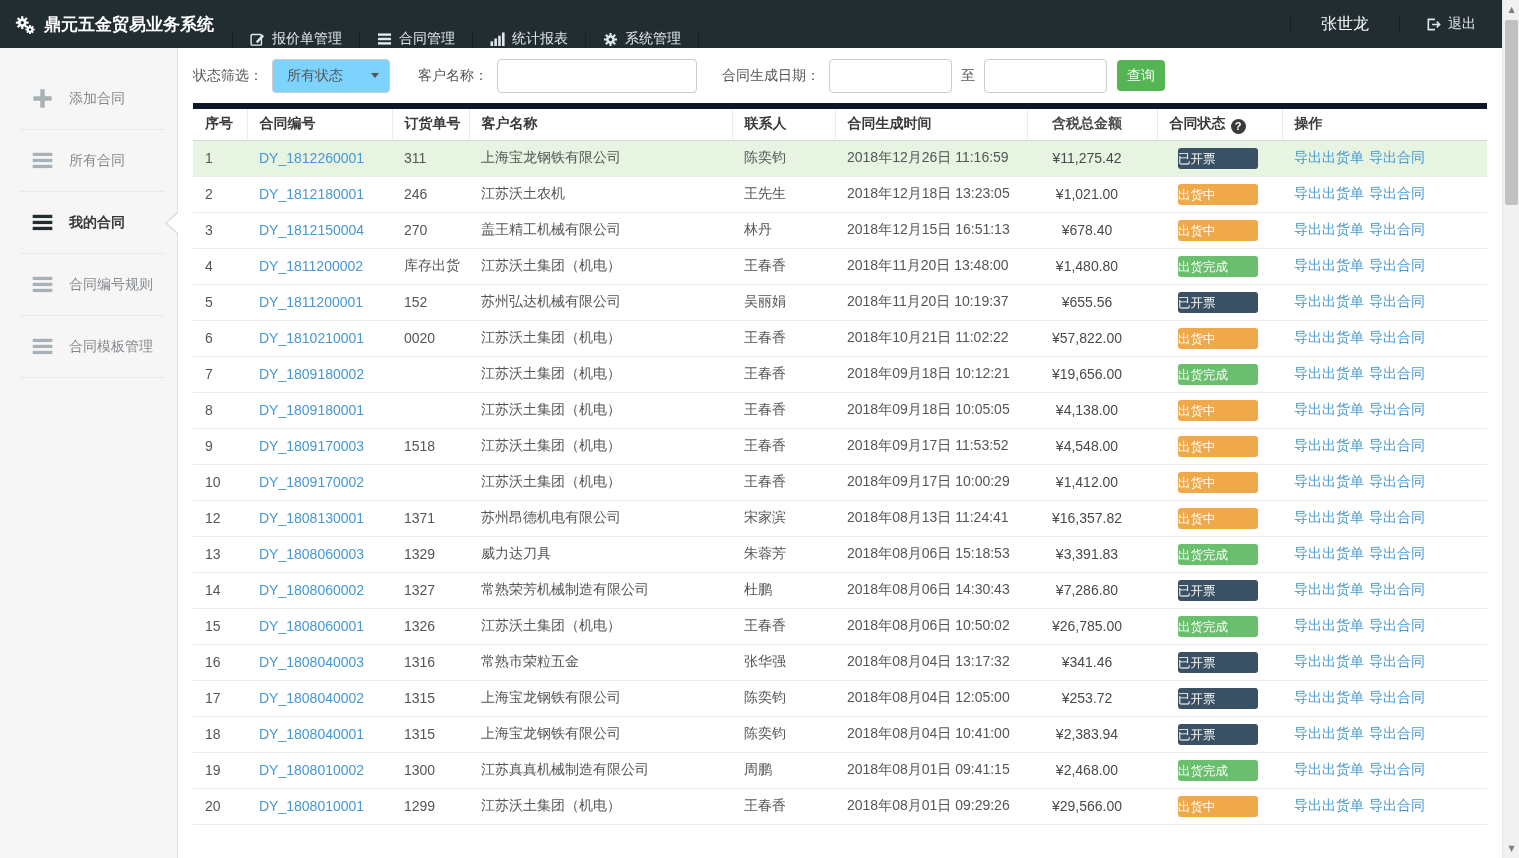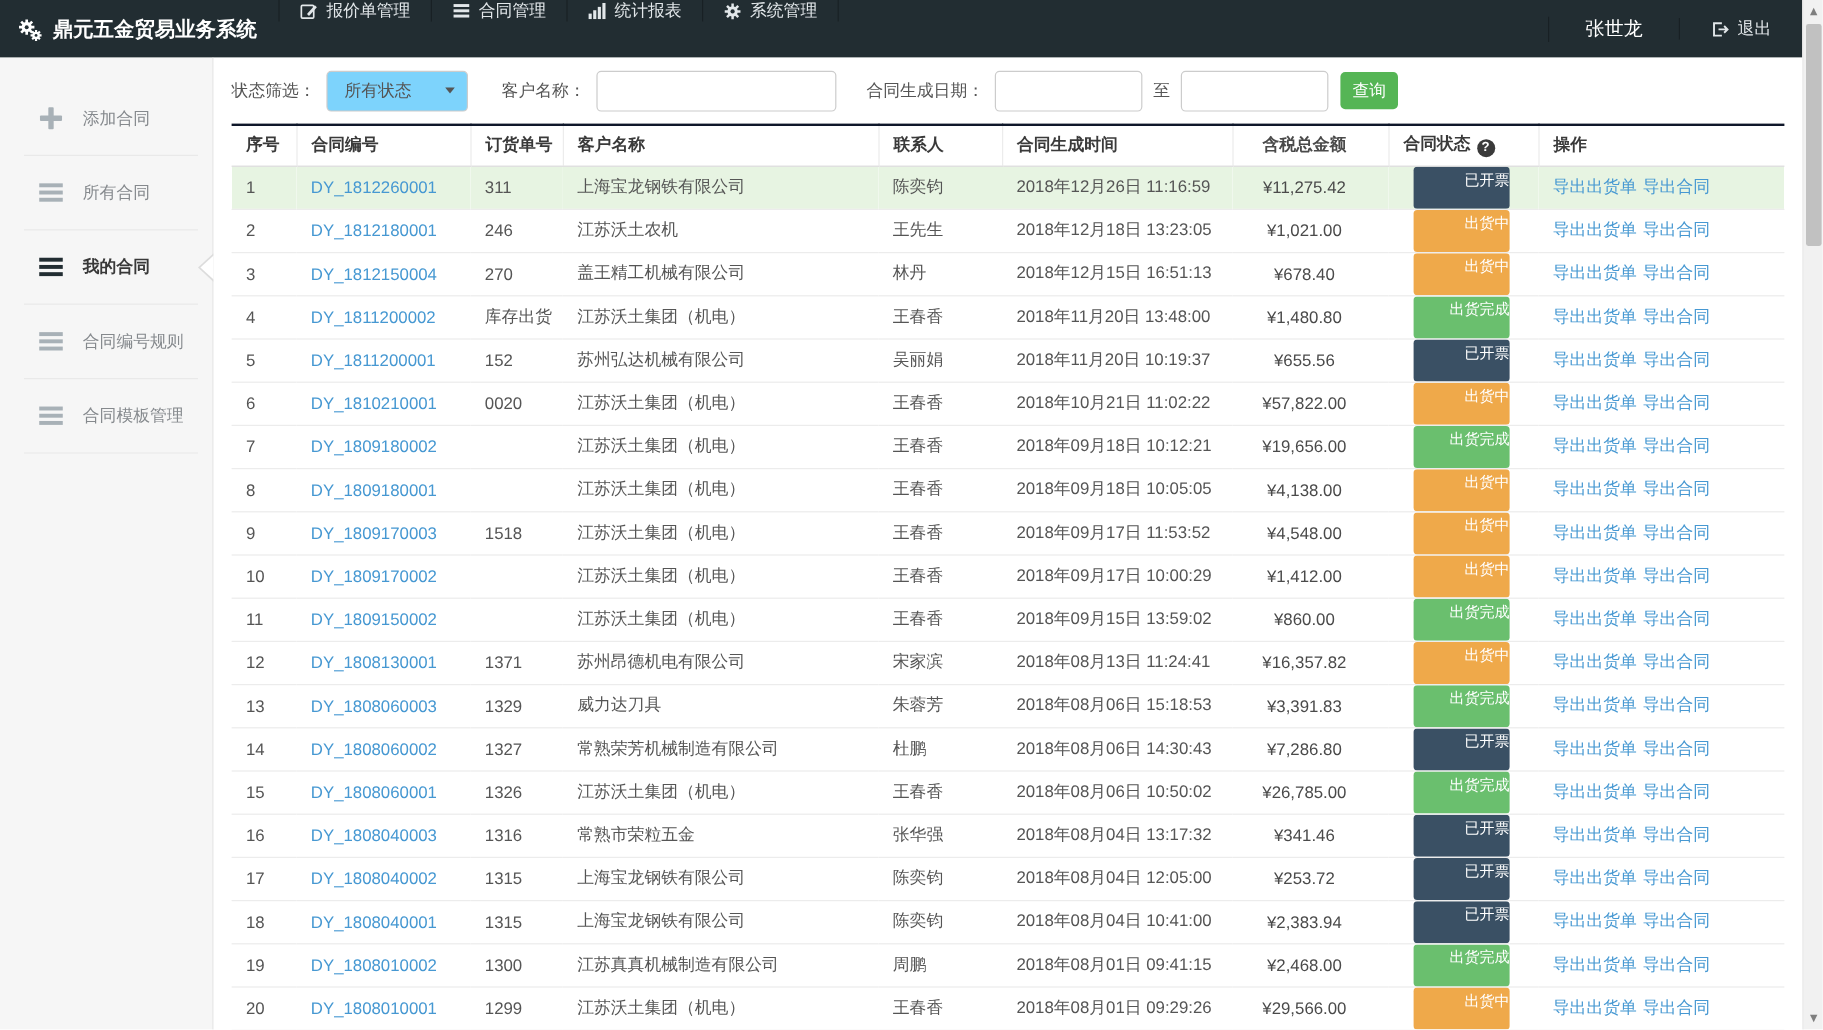--- a/index.html
+++ b/index.html
@@ -3,21 +3,21 @@
 <meta charset="utf-8">
 <style>
   * { margin:0; padding:0; box-sizing:border-box; }
   html,body { width:1519px; height:858px; overflow:hidden; }
   body { font-family:"Liberation Sans","DejaVu Sans",sans-serif; background:#fff; position:relative; }
   a { text-decoration:none; }
 
   
   .navbar { position:absolute; top:0; left:0; width:1502px; height:48px; background:#222d32; display:flex; align-items:stretch; }
   .brand { display:flex; align-items:center; gap:8px; padding:0 18px 0 14px; color:#ffffff; font-size:17px; font-weight:bold; white-space:nowrap; }
-  .nav-menu { display:flex; align-items:flex-start;border-radius:10px; }
+  .nav-menu { display:flex; align-items:flex-end;border-radius:10px; }
   .nav-item { display:flex; align-items:center; gap:7px; padding:0 17px; color:#e2e7ea; font-size:14px; border-left:1px solid rgba(0,0,0,0.28); cursor:pointer; white-space:nowrap; }
   .nav-item:last-child { border-right:1px solid rgba(0,0,0,0.28); }
   .nav-item .icon, .brand .icon, .nav-logout .icon { display:inline-flex; align-items:center; }
   .nav-right { margin-left:auto; display:flex; align-items:center; }
   .nav-user { display:flex; align-items:center; padding:0 30px; color:#ffffff; font-size:16px; border-left:1px solid rgba(0,0,0,0.28); cursor:pointer; }
   .nav-logout { display:flex; align-items:center; gap:7px; padding:0 26px; color:#e2e7ea; font-size:14px; border-left:1px solid rgba(0,0,0,0.28); cursor:pointer; }
 
   
   .sidebar { position:absolute; top:48px; left:0; width:178px; height:810px; background:#f6f6f6; border-right:1px solid #e3e3e3; padding-top:20px; }
   .side-item { position:relative; height:61px; display:flex; align-items:center; padding-left:32px; gap:16px; cursor:pointer; }
@@ -40,30 +40,30 @@
   .select-box { width:118px; height:34px; border:1px solid #ccc; border-radius:4px; background:#7dd3fc;
       display:flex; align-items:center; justify-content:space-between; padding:0 10px 0 14px; color:#555; cursor:pointer; }
   .caret { width:0; height:0; border-left:4px solid transparent; border-right:4px solid transparent; border-top:5px solid #555; }
   .text-input { height:34px; border:1px solid #ccc; border-radius:4px; padding:0 8px; font:inherit; color:#555; background:#fff; }
   .customer-input { width:200px; }
   .date-input { width:123px; }
   .to-label { margin:0 9px; }
   .btn-search { margin-left:10px; width:48px; height:31px; background:#55b555; color:#fff; border:none; border-radius:4px; font-size:14px; cursor:pointer; }
 
   
-  table { width:100%; border-collapse:collapse; table-layout:fixed; border-top:2px solid #0f172a; }
+  table { width:100%; border-collapse:collapse; table-layout:fixed; border-top:6px solid #0f172a; }
   thead th { height:34px; font-size:14px; font-weight:bold; color:#3a3a3a; text-align:left; padding-left:12px;
       border-bottom:1px solid #d9d9d9; border-left:1px solid #ececec; white-space:nowrap; overflow:hidden; }
   thead th:first-child { border-left:none; }
   tbody td { height:36px; font-size:14px; color:#555; padding-left:12px; border-bottom:1px solid #ececec; white-space:nowrap; overflow:hidden; }
   tr.highlighted td { background:#e7f4e2; }
   td.c-amount, th.c-amount { text-align:center; padding-right:10px; padding-left:0; color:#4a4a4a; }
   td.c-status { padding-left:21px; }
   a.link { color:#4698d2; cursor:pointer; }
-  .badge { display:inline-block; width:80px; height:35px; line-height:23px; text-align:right; color:#fff; font-size:12.5px; border-radius:3px; }
+  .badge { display:inline-block; width:80px; height:21px; line-height:23px; text-align:left; color:#fff; font-size:12.5px; border-radius:3px; }
   .help-badge { display:inline-block; width:15px; height:15px; border-radius:50%; background:#3a3a3a; color:#fff;
       font-size:11px; font-weight:bold; line-height:15px; text-align:center; margin-left:5px; vertical-align:-2px; cursor:pointer; }
   .actions a.link { margin-right:5px;margin-top:44px; }
 
   
   .scrollbar { position:absolute; top:0; right:0; width:17px; height:858px; background:#f1f1f1; border-left:1px solid #e9e9e9; }
   .sb-arrow { position:absolute; left:0; width:17px; height:17px; display:flex; align-items:center; justify-content:center;
       color:#7f7f7f; font-size:8px; cursor:pointer; font-family:"DejaVu Sans",sans-serif; }
   .sb-up { top:1px; } .sb-down { bottom:1px; }
   .sb-thumb { position:absolute; top:20px; left:2px; width:13px; height:185px; background:#c1c1c1; border-radius:2px; cursor:grab; }
@@ -384,33 +384,20 @@
       <td>江苏沃土集团（机电）</td>
       <td>王春香</td>
       <td>2018年09月17日 10:00:29</td>
       <td class="c-amount">¥1,412.00</td>
       <td class="c-status"><span class="badge" style="background-color: rgb(239, 169, 74);">出货中</span></td>
       <td class="actions">
         <a class="link">导出出货单</a><a class="link">导出合同</a>
       </td>
     </tr>
         <tr>
-      <td>11</td>
-      <td><a class="link">DY_1809150002</a></td>
-      <td></td>
-      <td>江苏沃土集团（机电）</td>
-      <td>王春香</td>
-      <td>2018年09月15日 13:59:02</td>
-      <td class="c-amount">¥860.00</td>
-      <td class="c-status"><span class="badge" style="background-color: rgb(106, 191, 110);">出货完成</span></td>
-      <td class="actions">
-        <a class="link">导出出货单</a><a class="link">导出合同</a>
-      </td>
-    </tr>
-        <tr>
       <td>12</td>
       <td><a class="link">DY_1808130001</a></td>
       <td>1371</td>
       <td>苏州昂德机电有限公司</td>
       <td>宋家滨</td>
       <td>2018年08月13日 11:24:41</td>
       <td class="c-amount">¥16,357.82</td>
       <td class="c-status"><span class="badge" style="background-color: rgb(239, 169, 74);">出货中</span></td>
       <td class="actions">
         <a class="link">导出出货单</a><a class="link">导出合同</a>

